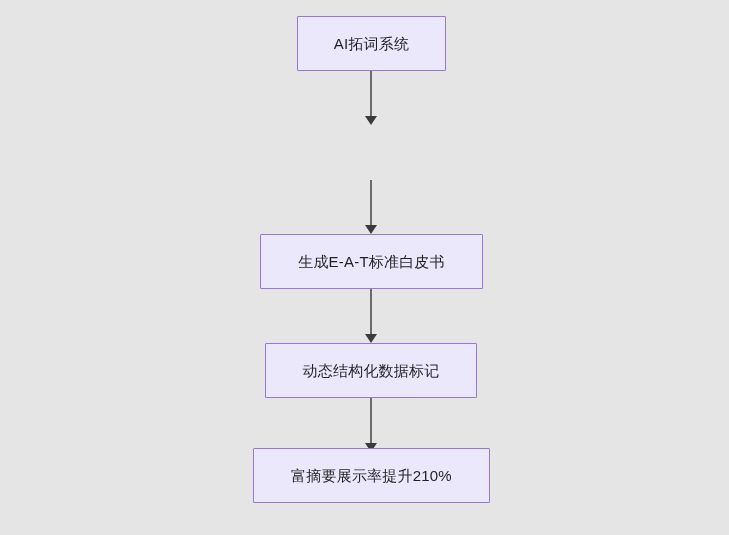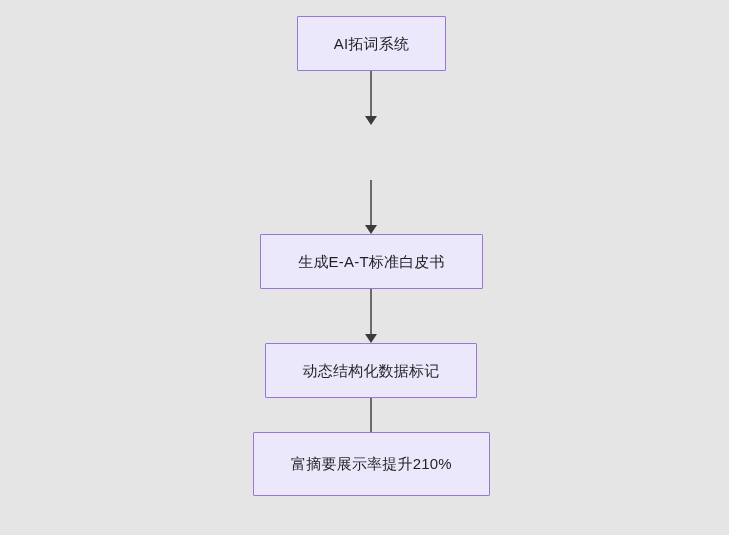--- a/index.html
+++ b/index.html
@@ -77,16 +77,16 @@
     </svg>
     <div class="node" style="left: 297px; top: 16px; width: 149px; height: 55px; background: rgb(235, 232, 251); border-color: rgb(154, 119, 214);">
       <span class="node-label" style="color: rgb(31, 32, 35);">AI拓词系统</span>
     </div>
     <div class="node" style="left: 265px; top: 343px; width: 212px; height: 55px; background: rgb(235, 232, 251); border-color: rgb(154, 119, 214);">
       <span class="node-label" style="color: rgb(31, 32, 35);">动态结构化数据标记</span>
     </div>
     <div class="node" style="left: 260px; top: 234px; width: 223px; height: 55px; background: rgb(235, 232, 251); border-color: rgb(154, 119, 214);">
       <span class="node-label" style="color: rgb(31, 32, 35);">生成E-A-T标准白皮书</span>
     </div>
-    <div class="node" style="left: 253px; top: 432px; width: 237px; height: 64px; background: rgb(235, 232, 251); border-color: rgb(154, 119, 214);">
+    <div class="node" style="left: 253px; top: 448px; width: 237px; height: 55px; background: rgb(235, 232, 251); border-color: rgb(154, 119, 214);">
       <span class="node-label" style="color: rgb(31, 32, 35);">富摘要展示率提升210%</span>
     </div>
   </div>
 
 </body></html>

